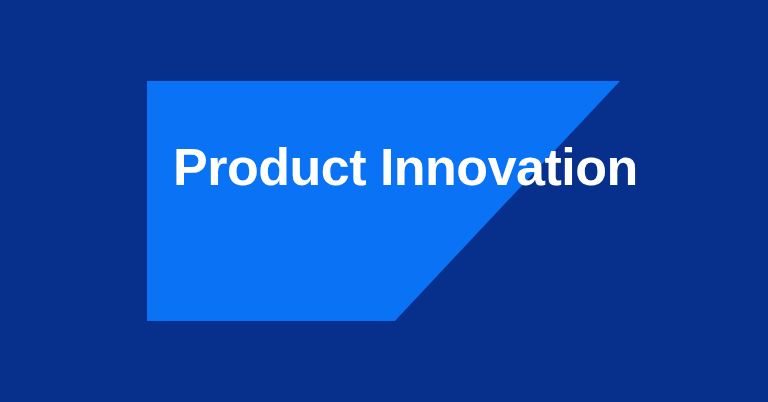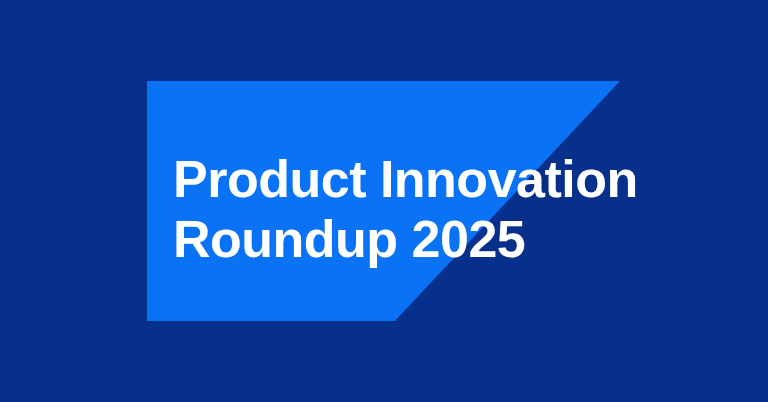--- a/index.html
+++ b/index.html
@@ -29,21 +29,21 @@
     width: 473px;
     height: 240px;
     background: #0a72f5;
     -webkit-clip-path: polygon(0 0, 100% 0, 52.4% 100%, 0 100%);
     clip-path: polygon(0 0, 100% 0, 52.4% 100%, 0 100%);
   }
 
   #headline {
     position: absolute;
     left: 173px;
-    top: 149px;
+    top: 137px;
     width: 560px;
     margin: 0;
     color: #ffffff;
     font-family: "Liberation Sans", sans-serif;
     font-size: 52px;
     font-weight: bold;
     line-height: 60px;
     letter-spacing: -0.5px;
     white-space: nowrap;
   }
@@ -54,16 +54,15 @@
 </style>
 </head>
 <body>
 
 <div id="banner">
 
   <div id="accent-shape"></div>
 
   <h1 id="headline">
     <span class="headline-line">Product Innovation</span>
-    <span class="headline-line">Roundup 2025</span>
   </h1>
 
 </div>
 
 </body></html>

